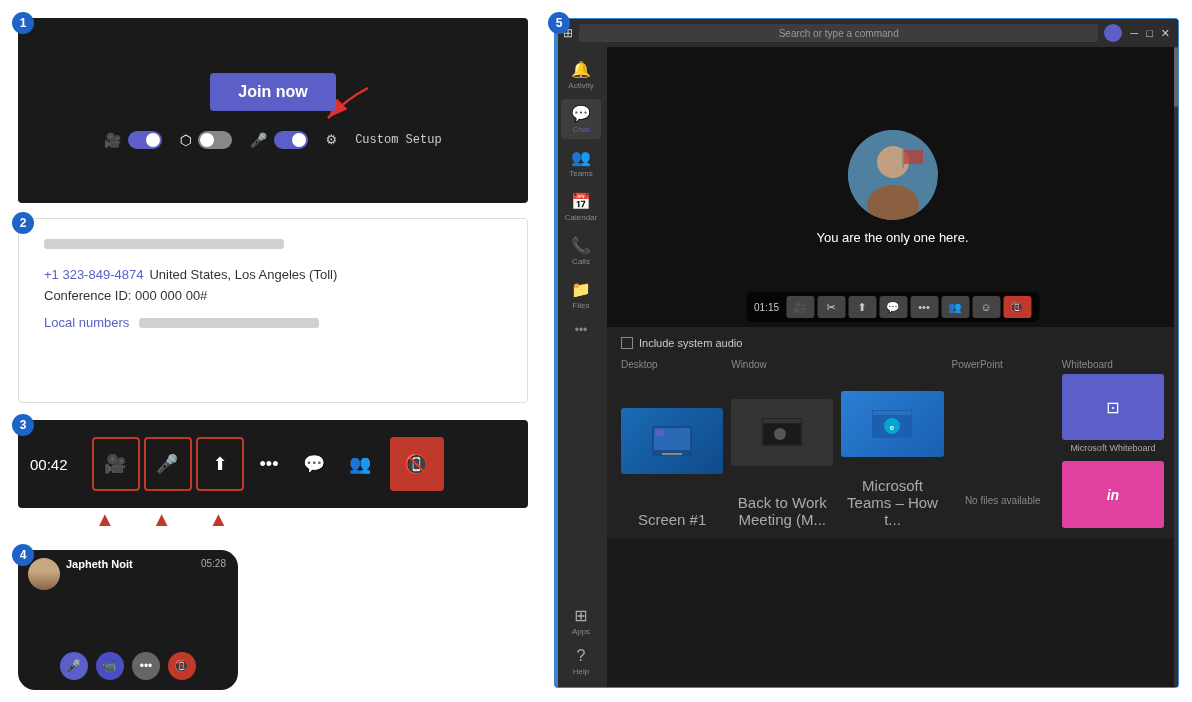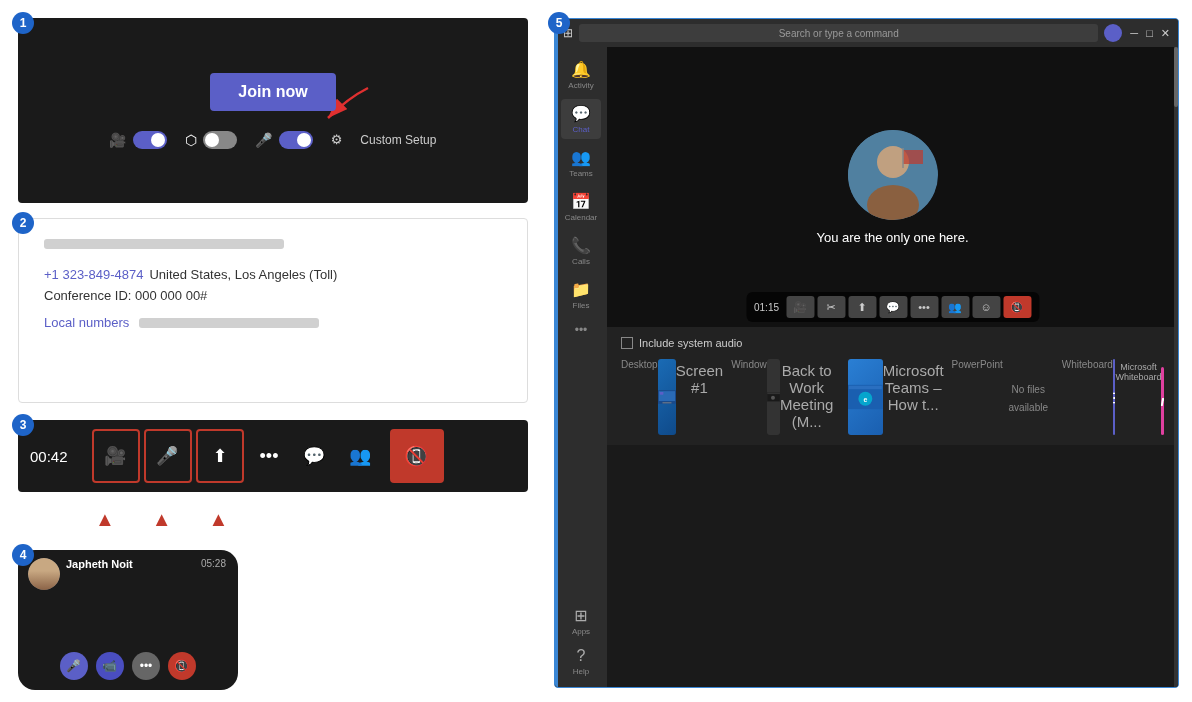--- a/index.html
+++ b/index.html
@@ -98,20 +98,21 @@
     .toggle-off::after { left: 2px; }
 
     .ctrl-icon {
       color: white;
       font-size: 14px;
     }
 
     .custom-setup-text {
       color: #ccc;
       font-size: 12px;
+      font-family: Liberation Mono, monospace;
     }
 
     
     #panel2 {
       position: absolute;
       left: 18px;
       top: 218px;
       width: 510px;
       height: 185px;
       background: #ffffff;
@@ -144,21 +145,21 @@
     .conf-id { font-size: 13px; color: #333; margin-bottom: 12px; }
     .local-numbers-row { display: flex; align-items: center; gap: 10px; }
     .local-numbers-label { color: #5b5fc7; font-size: 13px; text-align: center; }
 
     
     #panel3 {
       position: absolute;
       left: 18px;
       top: 420px;
       width: 510px;
-      height: 72px;
+      height: 88px;
       background: #1a1a1a;
       border-radius: 4px;
       display: flex;
       align-items: center;
       padding: 0 12px;
       gap: 4px;
     }
     #badge3 { left: 12px; top: 414px; }
 
     .timer-text {
@@ -519,21 +520,21 @@
     .thumb-blue { background: linear-gradient(135deg, #1a6bb5, #0f4a8a); }
     .thumb-dark { background: #333; }
     .thumb-edge { background: linear-gradient(135deg, #2a7fd4, #1a5fb0); }
 
     .share-label {
       color: #aaa;
       font-size: 15px;
       text-align: center;
       margin-top: 3px;
     }
-    .share-col { display: flex; flex-direction: row; }
+    .share-col { display: flex; flex-direction: column; justify-content: space-between; }
 
     .whiteboard-btn {
       width: 100%;
       padding-bottom: 65%;
       position: relative;
       border-radius: 3px;
       overflow: hidden;
       cursor: pointer;
     }
     .wb-inner {

